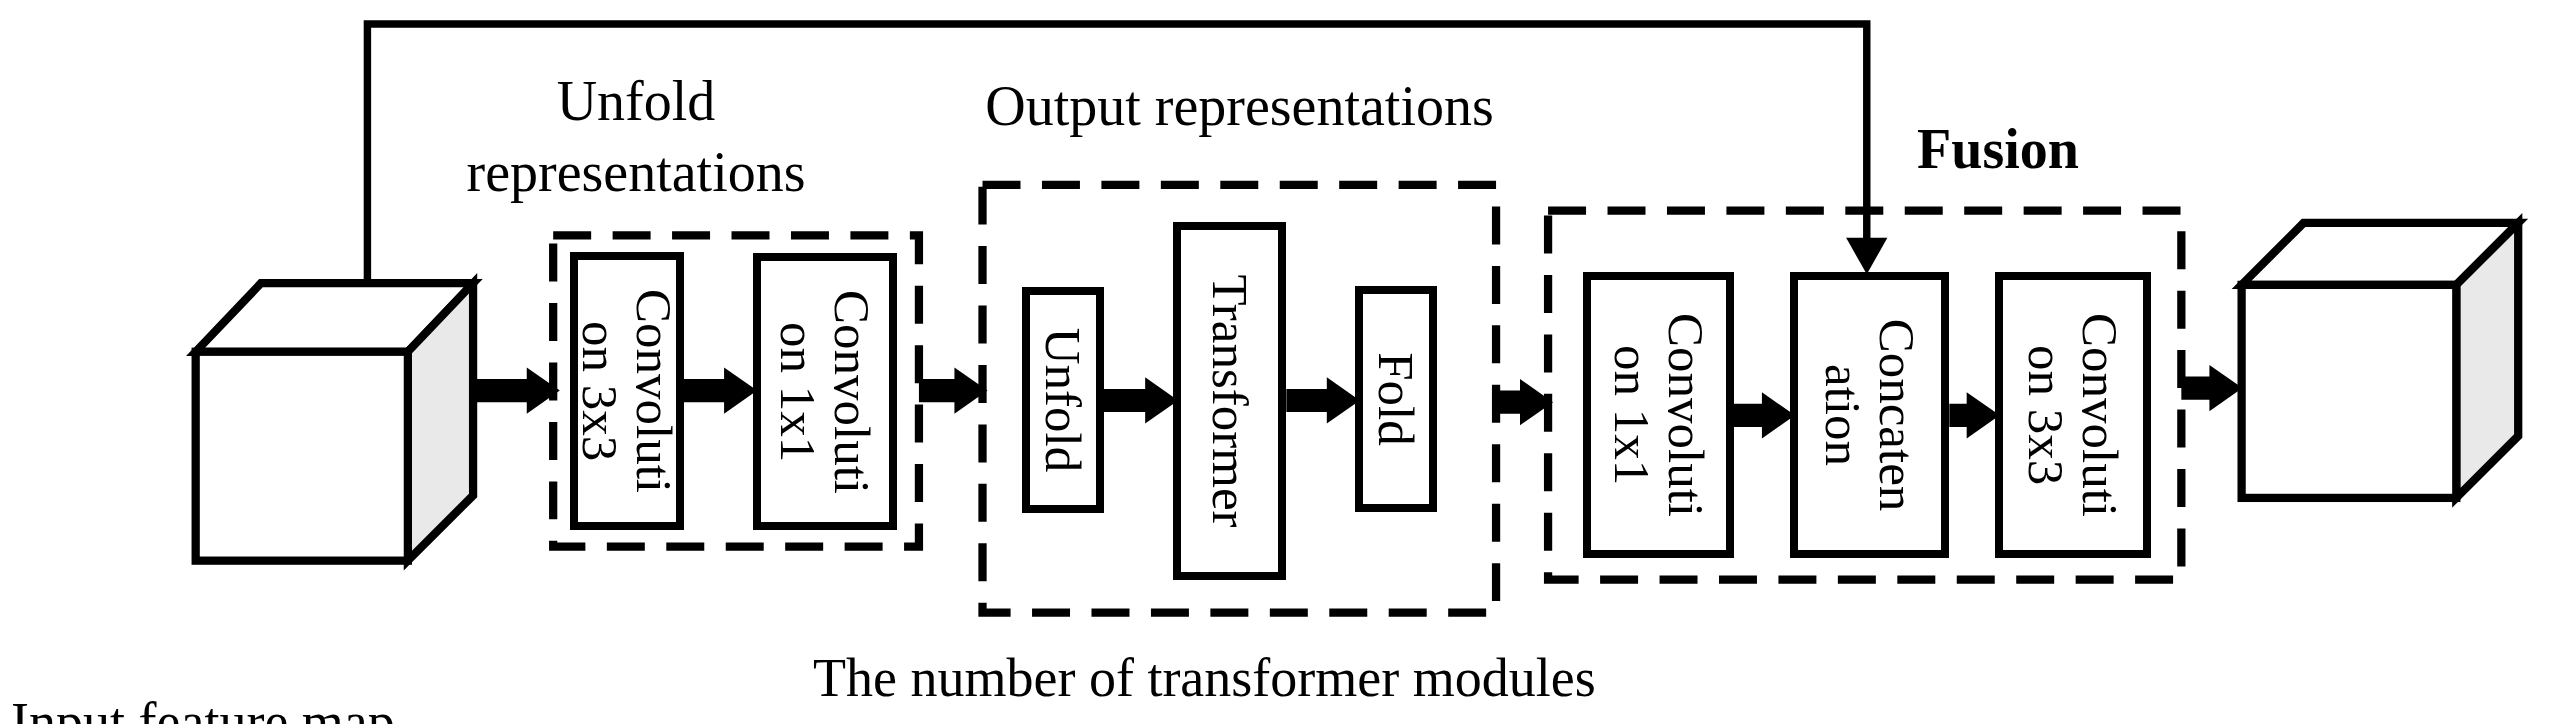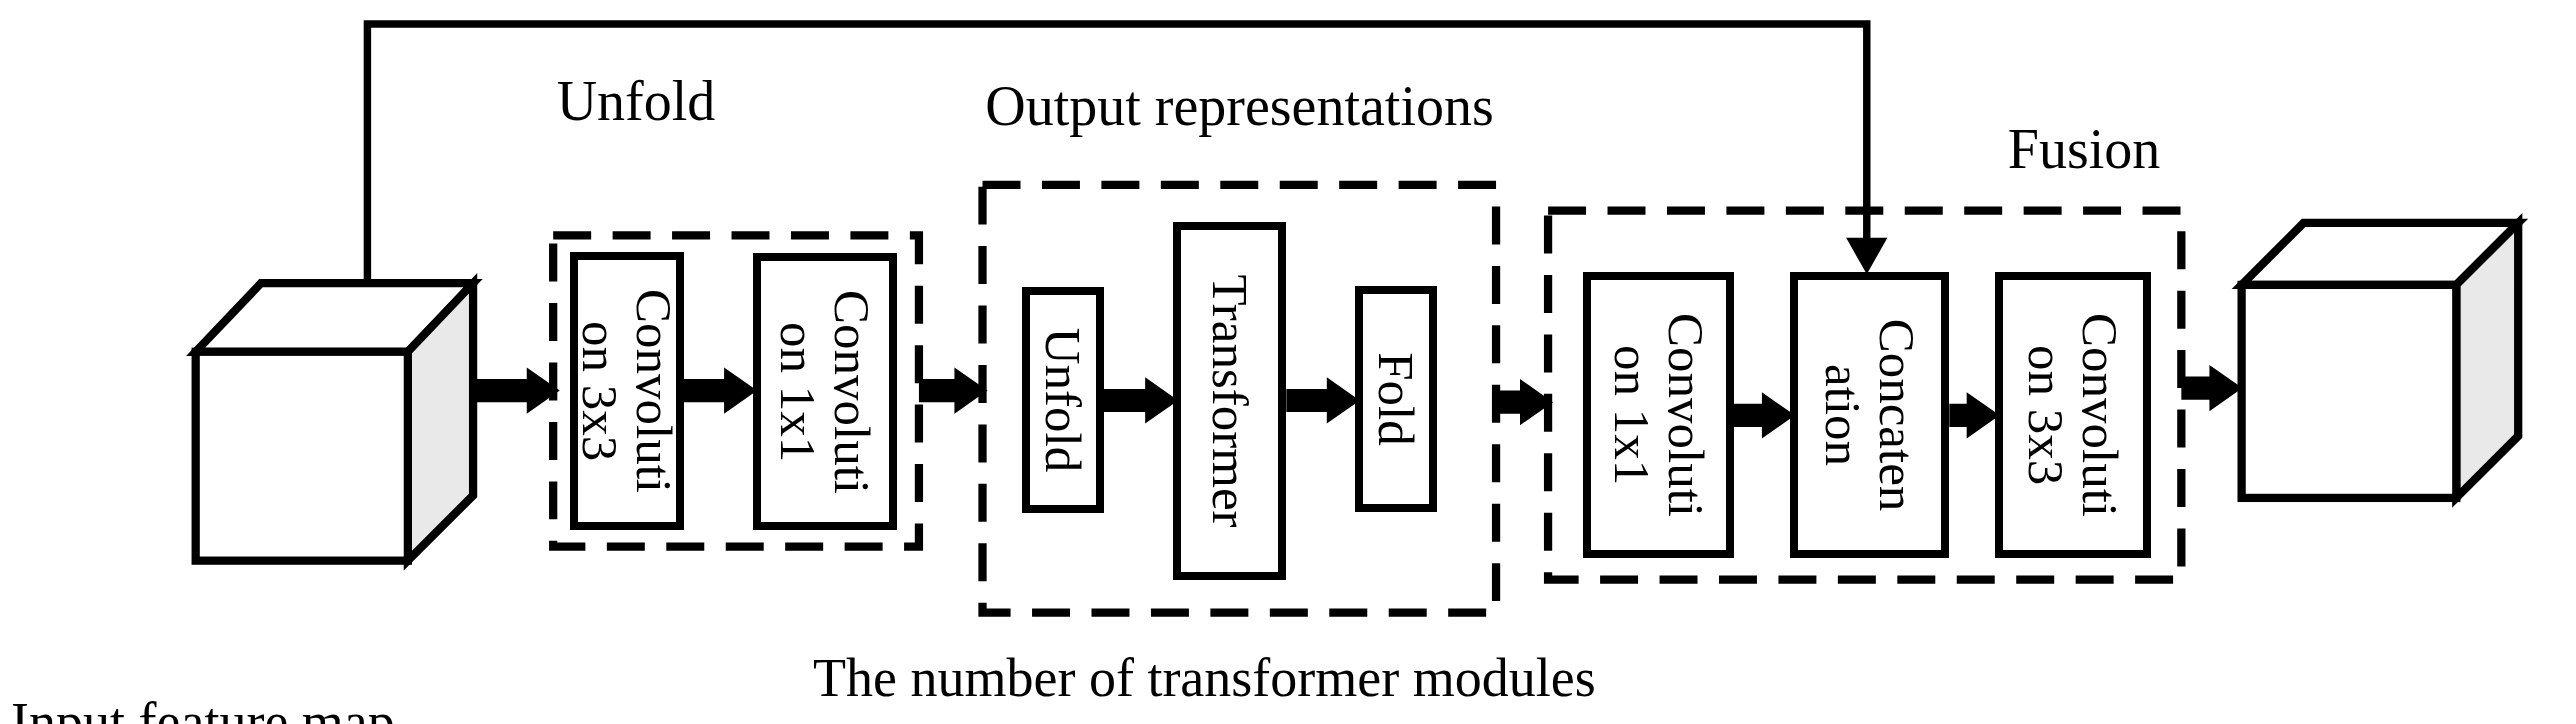--- a/index.html
+++ b/index.html
@@ -96,27 +96,28 @@
     <polygon class="fill-ink" points="1337,471 1387,471 1387,457 1427,485 1387,513 1387,499 1337,499"></polygon>
     <polygon class="fill-ink" points="1558,471 1607,471 1607,457 1647,485 1607,513 1607,499 1558,499"></polygon>
     <polygon class="fill-ink" points="1812,473 1841,473 1841,459 1881,487 1841,515 1841,501 1812,501"></polygon>
     <polygon class="fill-ink" points="2100,489 2134,489 2134,475 2174,503 2134,531 2134,517 2100,517"></polygon>
     <polygon class="fill-ink" points="2361,489 2382,489 2382,475 2422,503 2382,531 2382,517 2361,517"></polygon>
     <polygon class="fill-ink" points="2642,456 2676,456 2676,442 2716,470 2676,498 2676,484 2642,484"></polygon>
   </svg>
 
   <div class="section-label" style="left:405px; top:66px; width:462px;">
     <span>Unfold</span>
+    <span>representations</span>
   </div>
 
   <div class="section-label" style="left:909px; top:71px; width:661px;">
     <span>Output representations</span>
   </div>
 
-  <div class="section-label" style="left:1960px; top:114px; width:248px;">
+  <div class="section-label" style="left:1874px; top:114px; width:248px;font-weight:bold;">
     <span>Fusion</span>
   </div>
 
   <div class="pbox" style="left:570px; top:252px; width:114px; height:278px;">
     <div class="vlabel" style="width:256px;">
       <span>Convoluti</span>
       <span>on 3x3</span>
     </div>
   </div>
 

